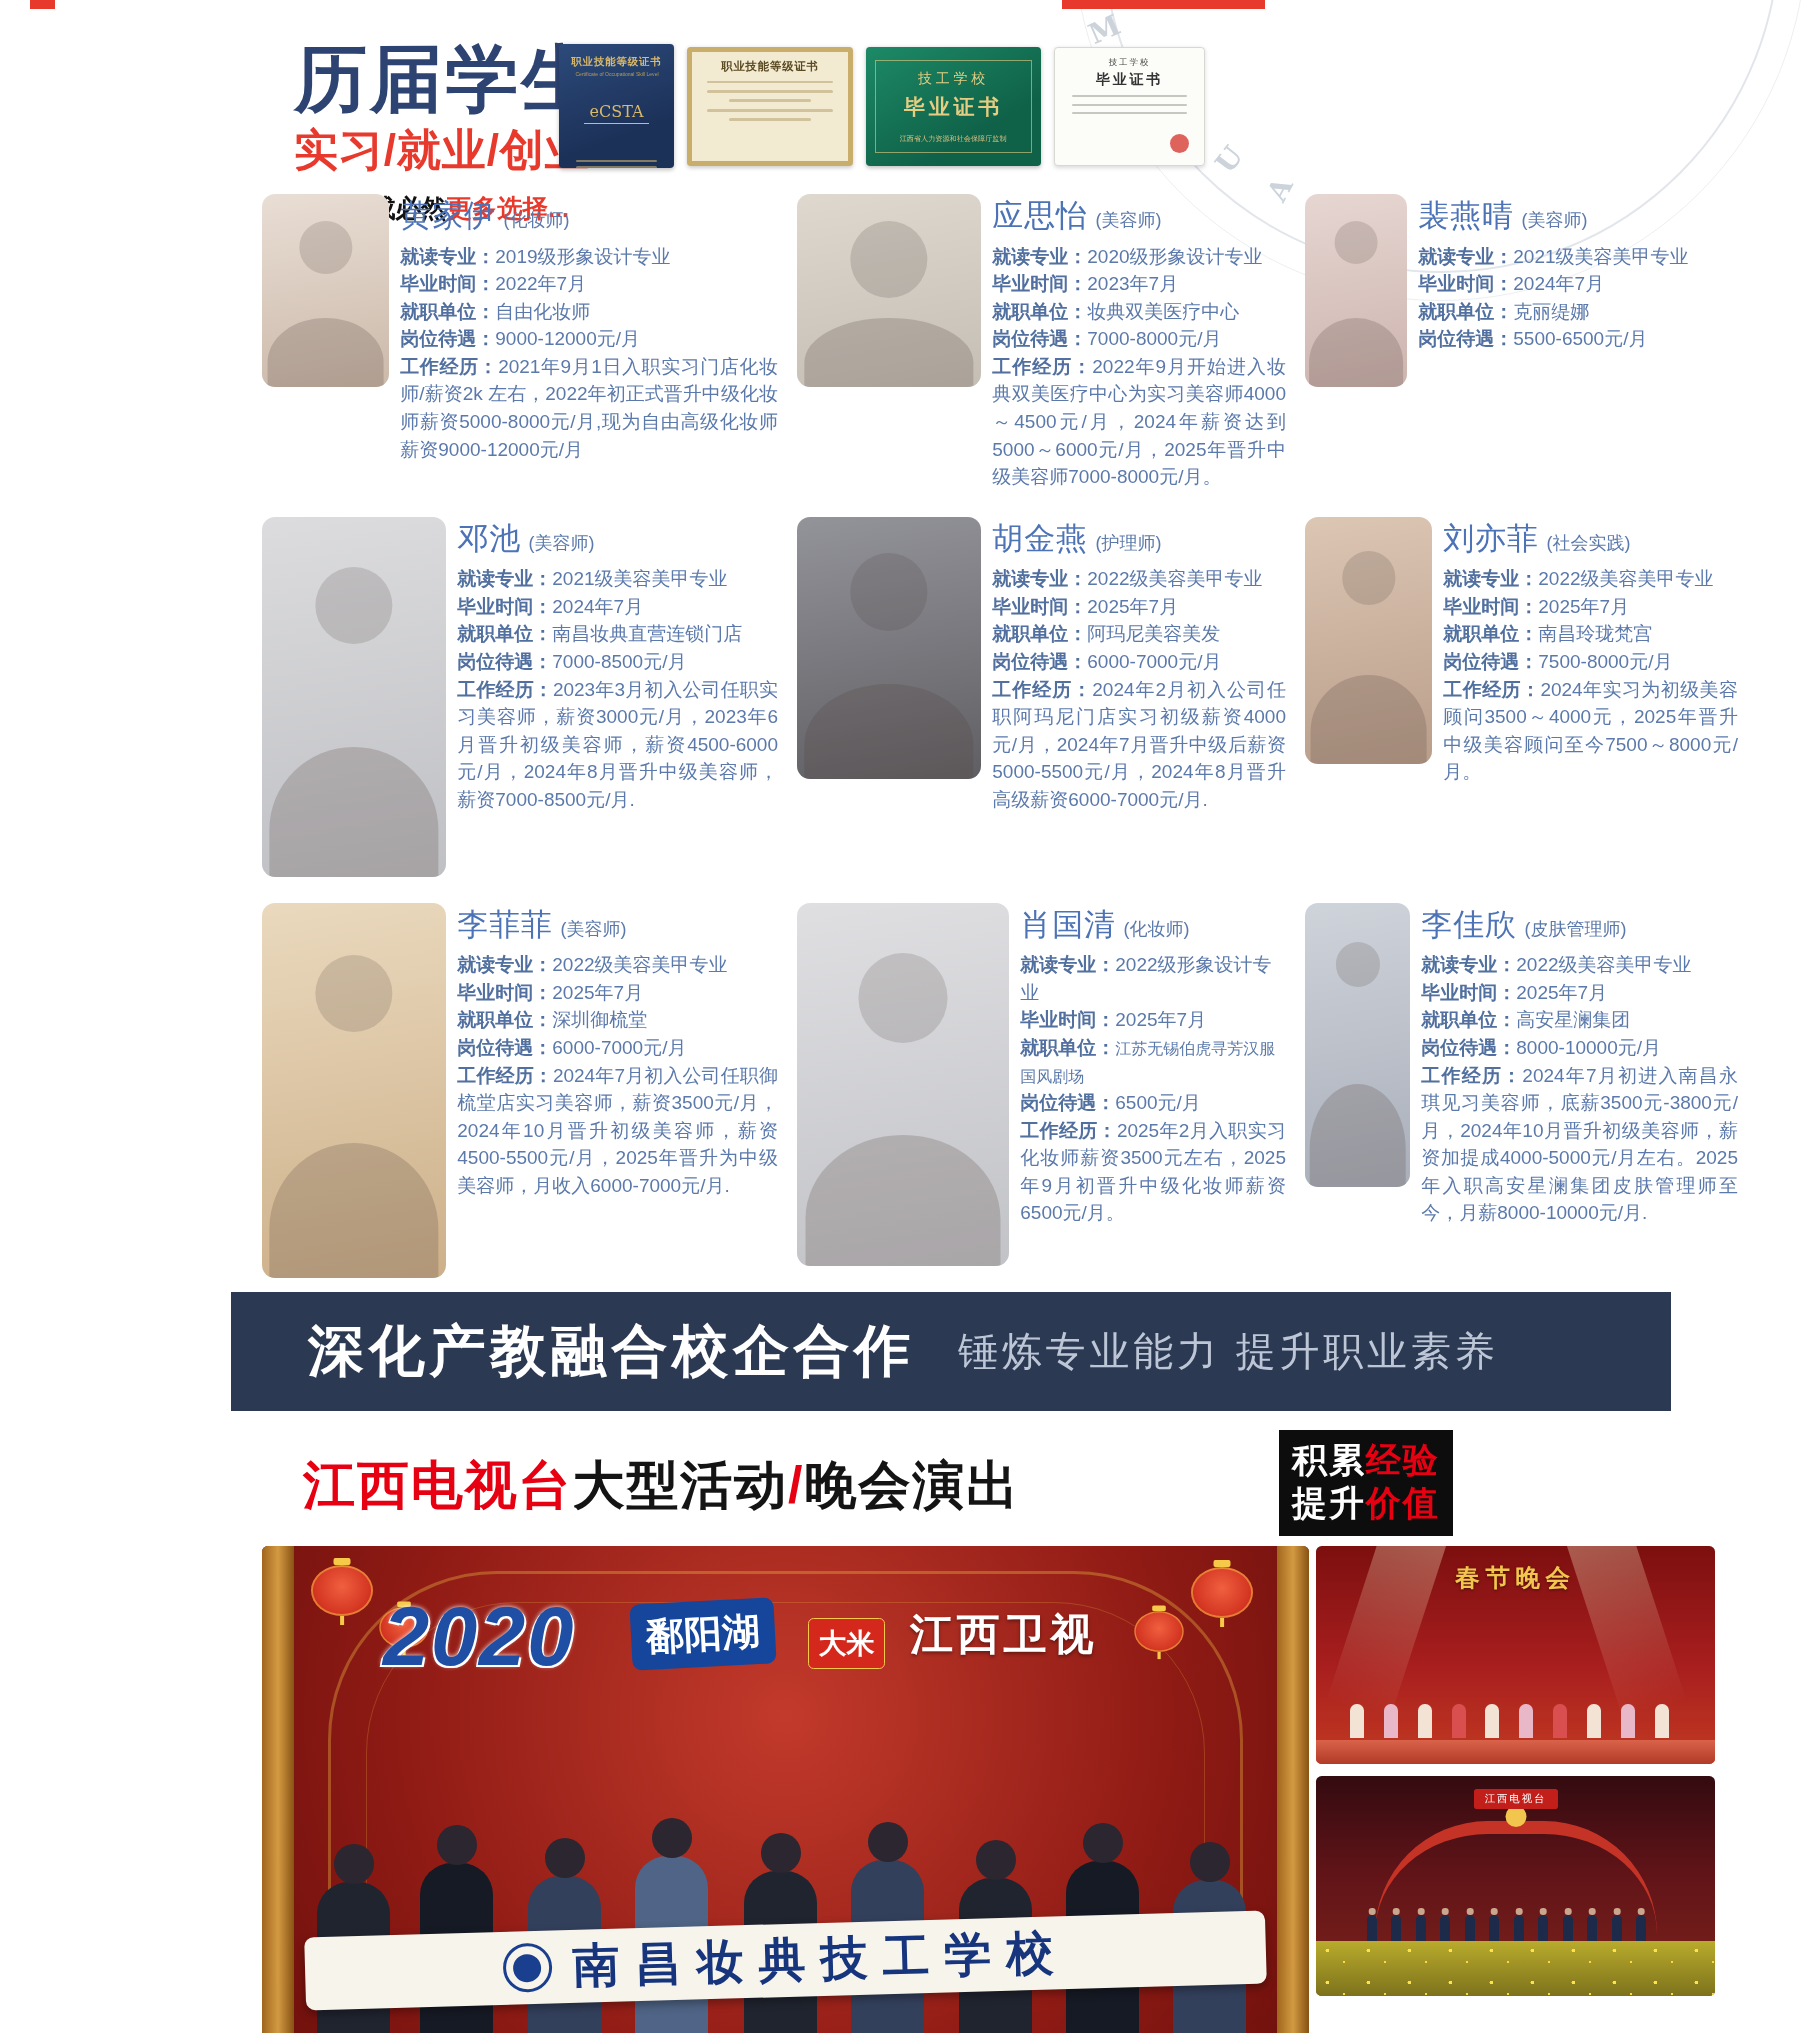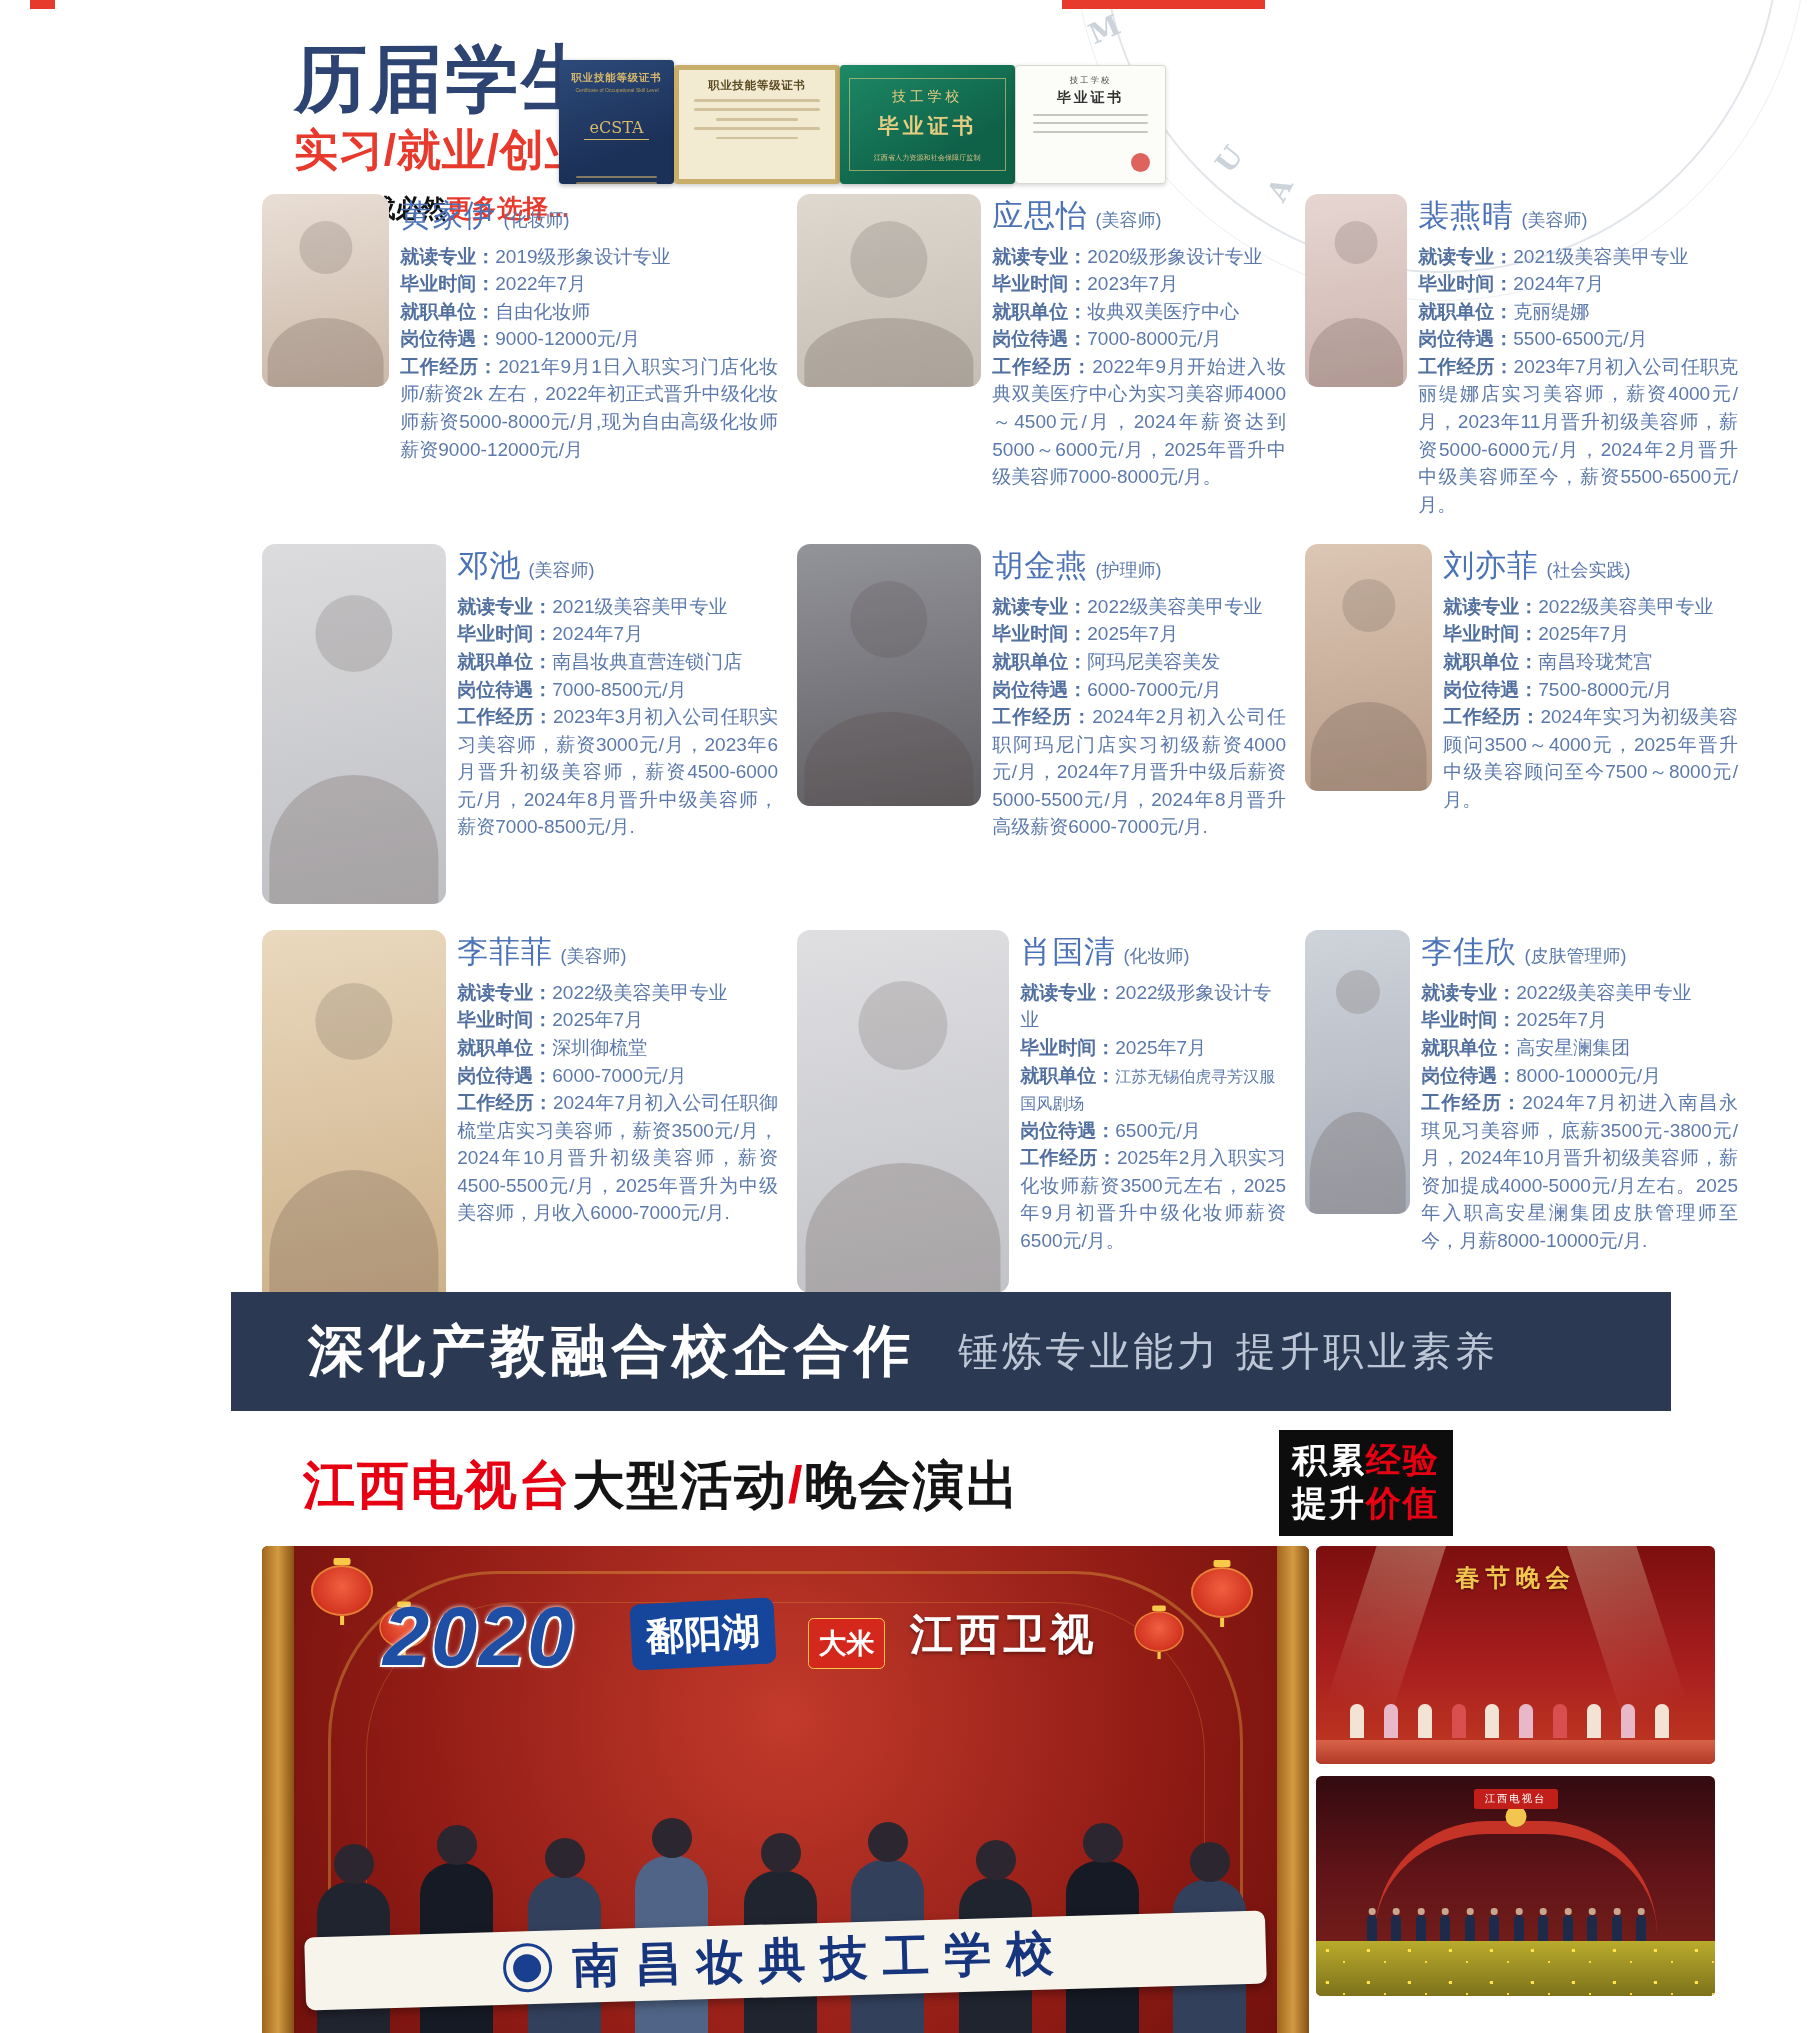--- a/index.html
+++ b/index.html
@@ -19,21 +19,21 @@
   .red-strip { position:absolute; background:#e8392d; top:0; height:8.5px; }
 
   
   .header { position:absolute; left:294px; top:41px; }
   .title-main { font-size:73px; font-weight:bold; color:#2d4372; letter-spacing:2.8px; line-height:1.05; }
   .title-sub { font-size:44px; font-weight:bold; color:#e8392d; letter-spacing:0.9px; margin-top:3.8px; }
   .tagline { font-size:25.4px; font-weight:bold; margin-top:11.3px; color:#111; }
   .tagline .red { color:#e8392d; }
 
   
-  .certs { position:absolute; left:559px; top:60px; display:flex; align-items:flex-end; }
+  .certs { position:absolute; left:559px; top:44px; display:flex; gap:13px; align-items:center; }
   .cert { border-radius:3.8px; position:relative; overflow:hidden; flex-shrink:0; }
   .cert-blue { width:115px; height:124px; background:linear-gradient(160deg,#2c4a7a,#1c3158 70%);
     box-shadow:0 1.9px 4.7px rgba(0,0,0,.25); padding:11.3px 7.5px; text-align:center; }
   .cert-blue .t { color:#d9b96c; font-size:10.4px; font-weight:bold; letter-spacing:0.9px; }
   .cert-blue .e { color:#b99c54; font-size:5.6px; margin-top:1.9px; transform:scale(.9); }
   .cert-blue .logo { color:#d9b96c; font-family:"DejaVu Serif", serif; 
     font-size:16px; margin-top:24.5px; border-bottom:1.9px solid #d9b96c; display:inline-block; padding:0 5.6px 1.9px; }
   .cert-blue .line { height:2.8px; background:rgba(217,185,108,.55); margin:3.8px 9.4px 0; border-radius:1.9px; }
   .cert-blue .line.short { margin-top:36px; }
   .cert-paper { width:166px; height:119px; background:#f3ead2; border:5.6px solid #c9ad6b;
@@ -253,21 +253,20 @@
   </div>
 
   <div class="card">
     <div class="ph ph3"></div>
     <div class="s-info">
       <div class="s-title"><span class="s-name">裴燕晴</span><span class="s-role">(美容师)</span></div>
       <div class="f"><b>就读专业：</b><span>2021级美容美甲专业</span></div>
       <div class="f"><b>毕业时间：</b><span>2024年7月</span></div>
       <div class="f"><b>就职单位：</b><span>克丽缇娜</span></div>
       <div class="f"><b>岗位待遇：</b><span>5500-6500元/月</span></div>
-      <div class="exp"><b>工作经历：</b><span>2023年7月初入公司任职克丽缇娜店实习美容师，薪资4000元/月，2023年11月晋升初级美容师，薪资5000-6000元/月，2024年2月晋升中级美容师至今，薪资5500-6500元/月。</span></div>
     </div>
   </div>
 
   <div class="card">
     <div class="ph ph4"></div>
     <div class="s-info">
       <div class="s-title"><span class="s-name">邓池</span><span class="s-role">(美容师)</span></div>
       <div class="f"><b>就读专业：</b><span>2021级美容美甲专业</span></div>
       <div class="f"><b>毕业时间：</b><span>2024年7月</span></div>
       <div class="f"><b>就职单位：</b><span>南昌妆典直营连锁门店</span></div>

